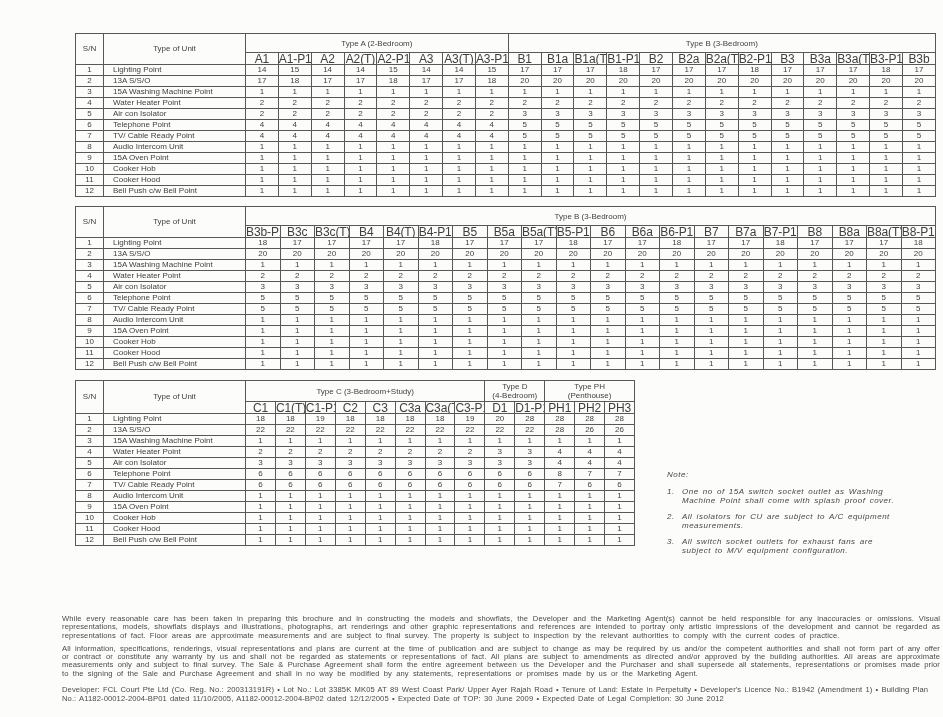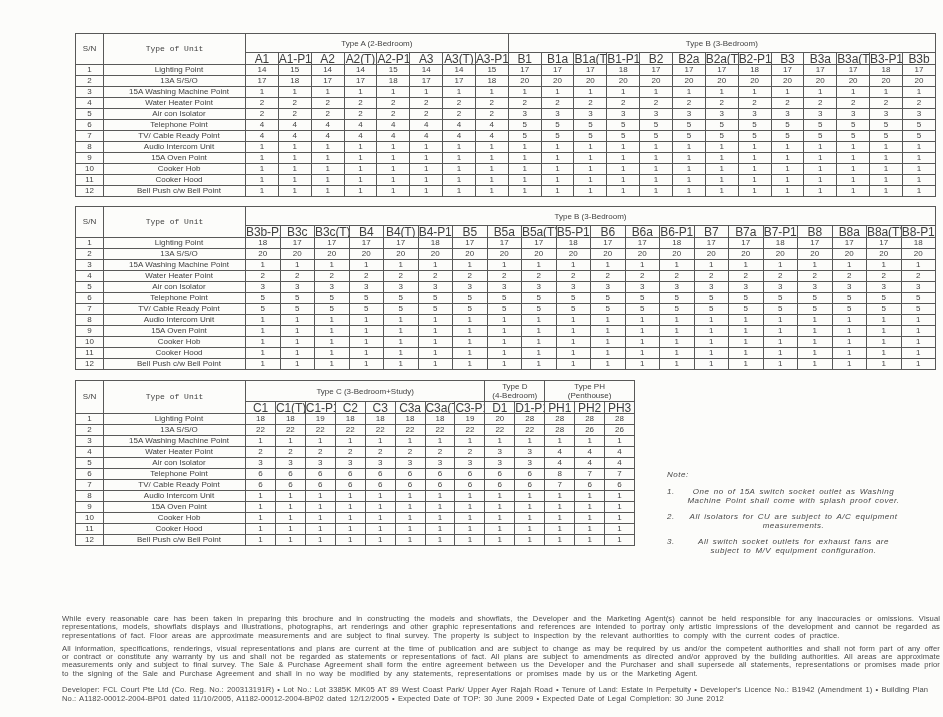--- a/index.html
+++ b/index.html
@@ -16,30 +16,30 @@
   .t3 { left:75px; top:380px; width:560px; }
 
   .etable th, .etable td {
     border:1px solid #585858; font-weight:normal; text-align:center;
     font-size:8px; color:#3f3f3f; padding:0; height:11px; line-height:10px;
     overflow:hidden; white-space:nowrap;
   }
   .etable tr[data-name="header-group-row"] th { height:19px; font-size:8px; }
   .t3 tr[data-name="header-group-row"] th { height:21px; }
   .etable th.grp { white-space:pre-line; line-height:9px;margin-top:27px; }
-  .etable th.tu { font-size:8px;font-family:Liberation Mono, monospace; }
+  .etable th.tu { font-size:8px; }
   .etable tr[data-name="header-unit-row"] th { height:12px; font-size:12px; letter-spacing:-0.1px; }
-  .etable td.lab { text-align:center; padding-left:9px; }
+  .etable td.lab { text-align:left; padding-left:9px; }
 
   .note { position:absolute; left:667px; top:470px; width:238px; font-style:italic;
           font-size:8px; line-height:9.5px; color:#474747; letter-spacing:0.5px; word-spacing:1.5px; }
   .note-title { margin-bottom:7px; }
   .note-item { display:flex; margin-bottom:6px; }
   .note-item .nnum { flex:0 0 15px; }
-  .note-item .ntxt { flex:1;text-align:center; }
+  .note-item .ntxt { flex:1; }
 
   .bottom { position:absolute; left:62px; top:615px; width:878px;
             font-size:7.6px; line-height:8.3px; color:#4a4a4a; }
   .para { text-align:justify; margin-bottom:5px; letter-spacing:0.1px; word-spacing:2px; }
   .devinfo { margin-top:7px; line-height:9px; letter-spacing:0.1px; word-spacing:1px; }
 </style>
 </head>
 <body>
 
 <div class="page" data-name="brochure-page">

